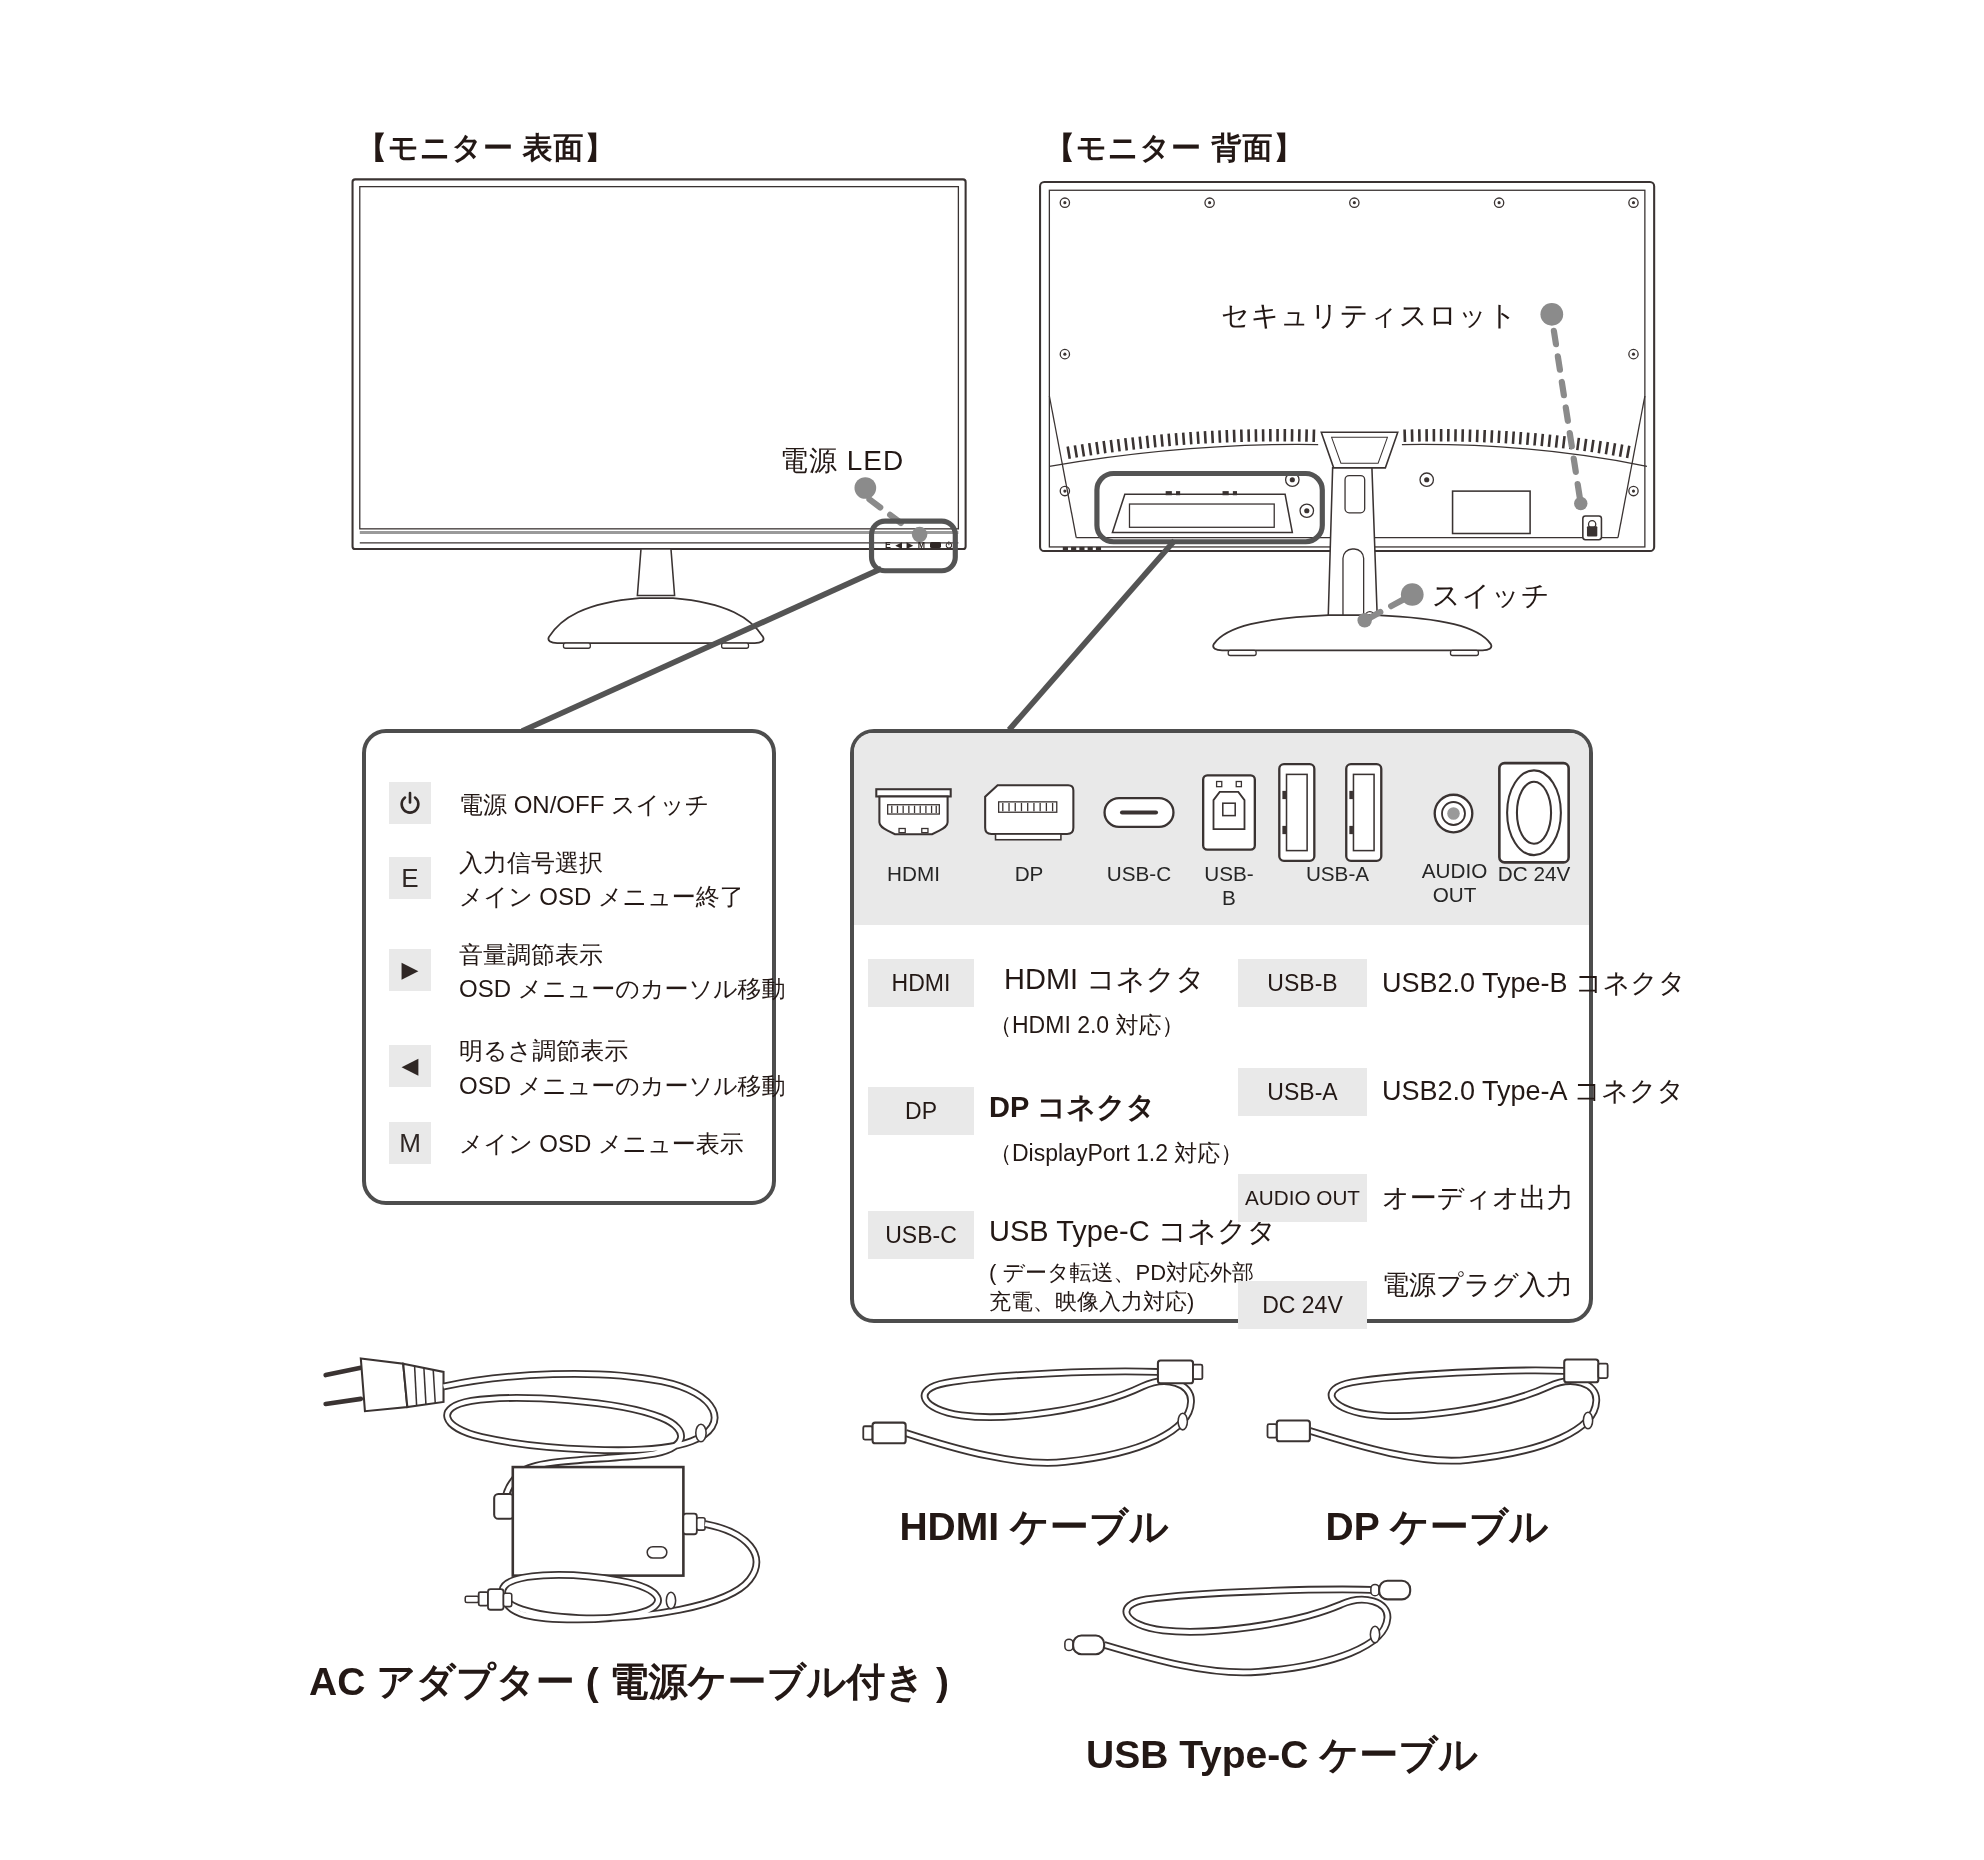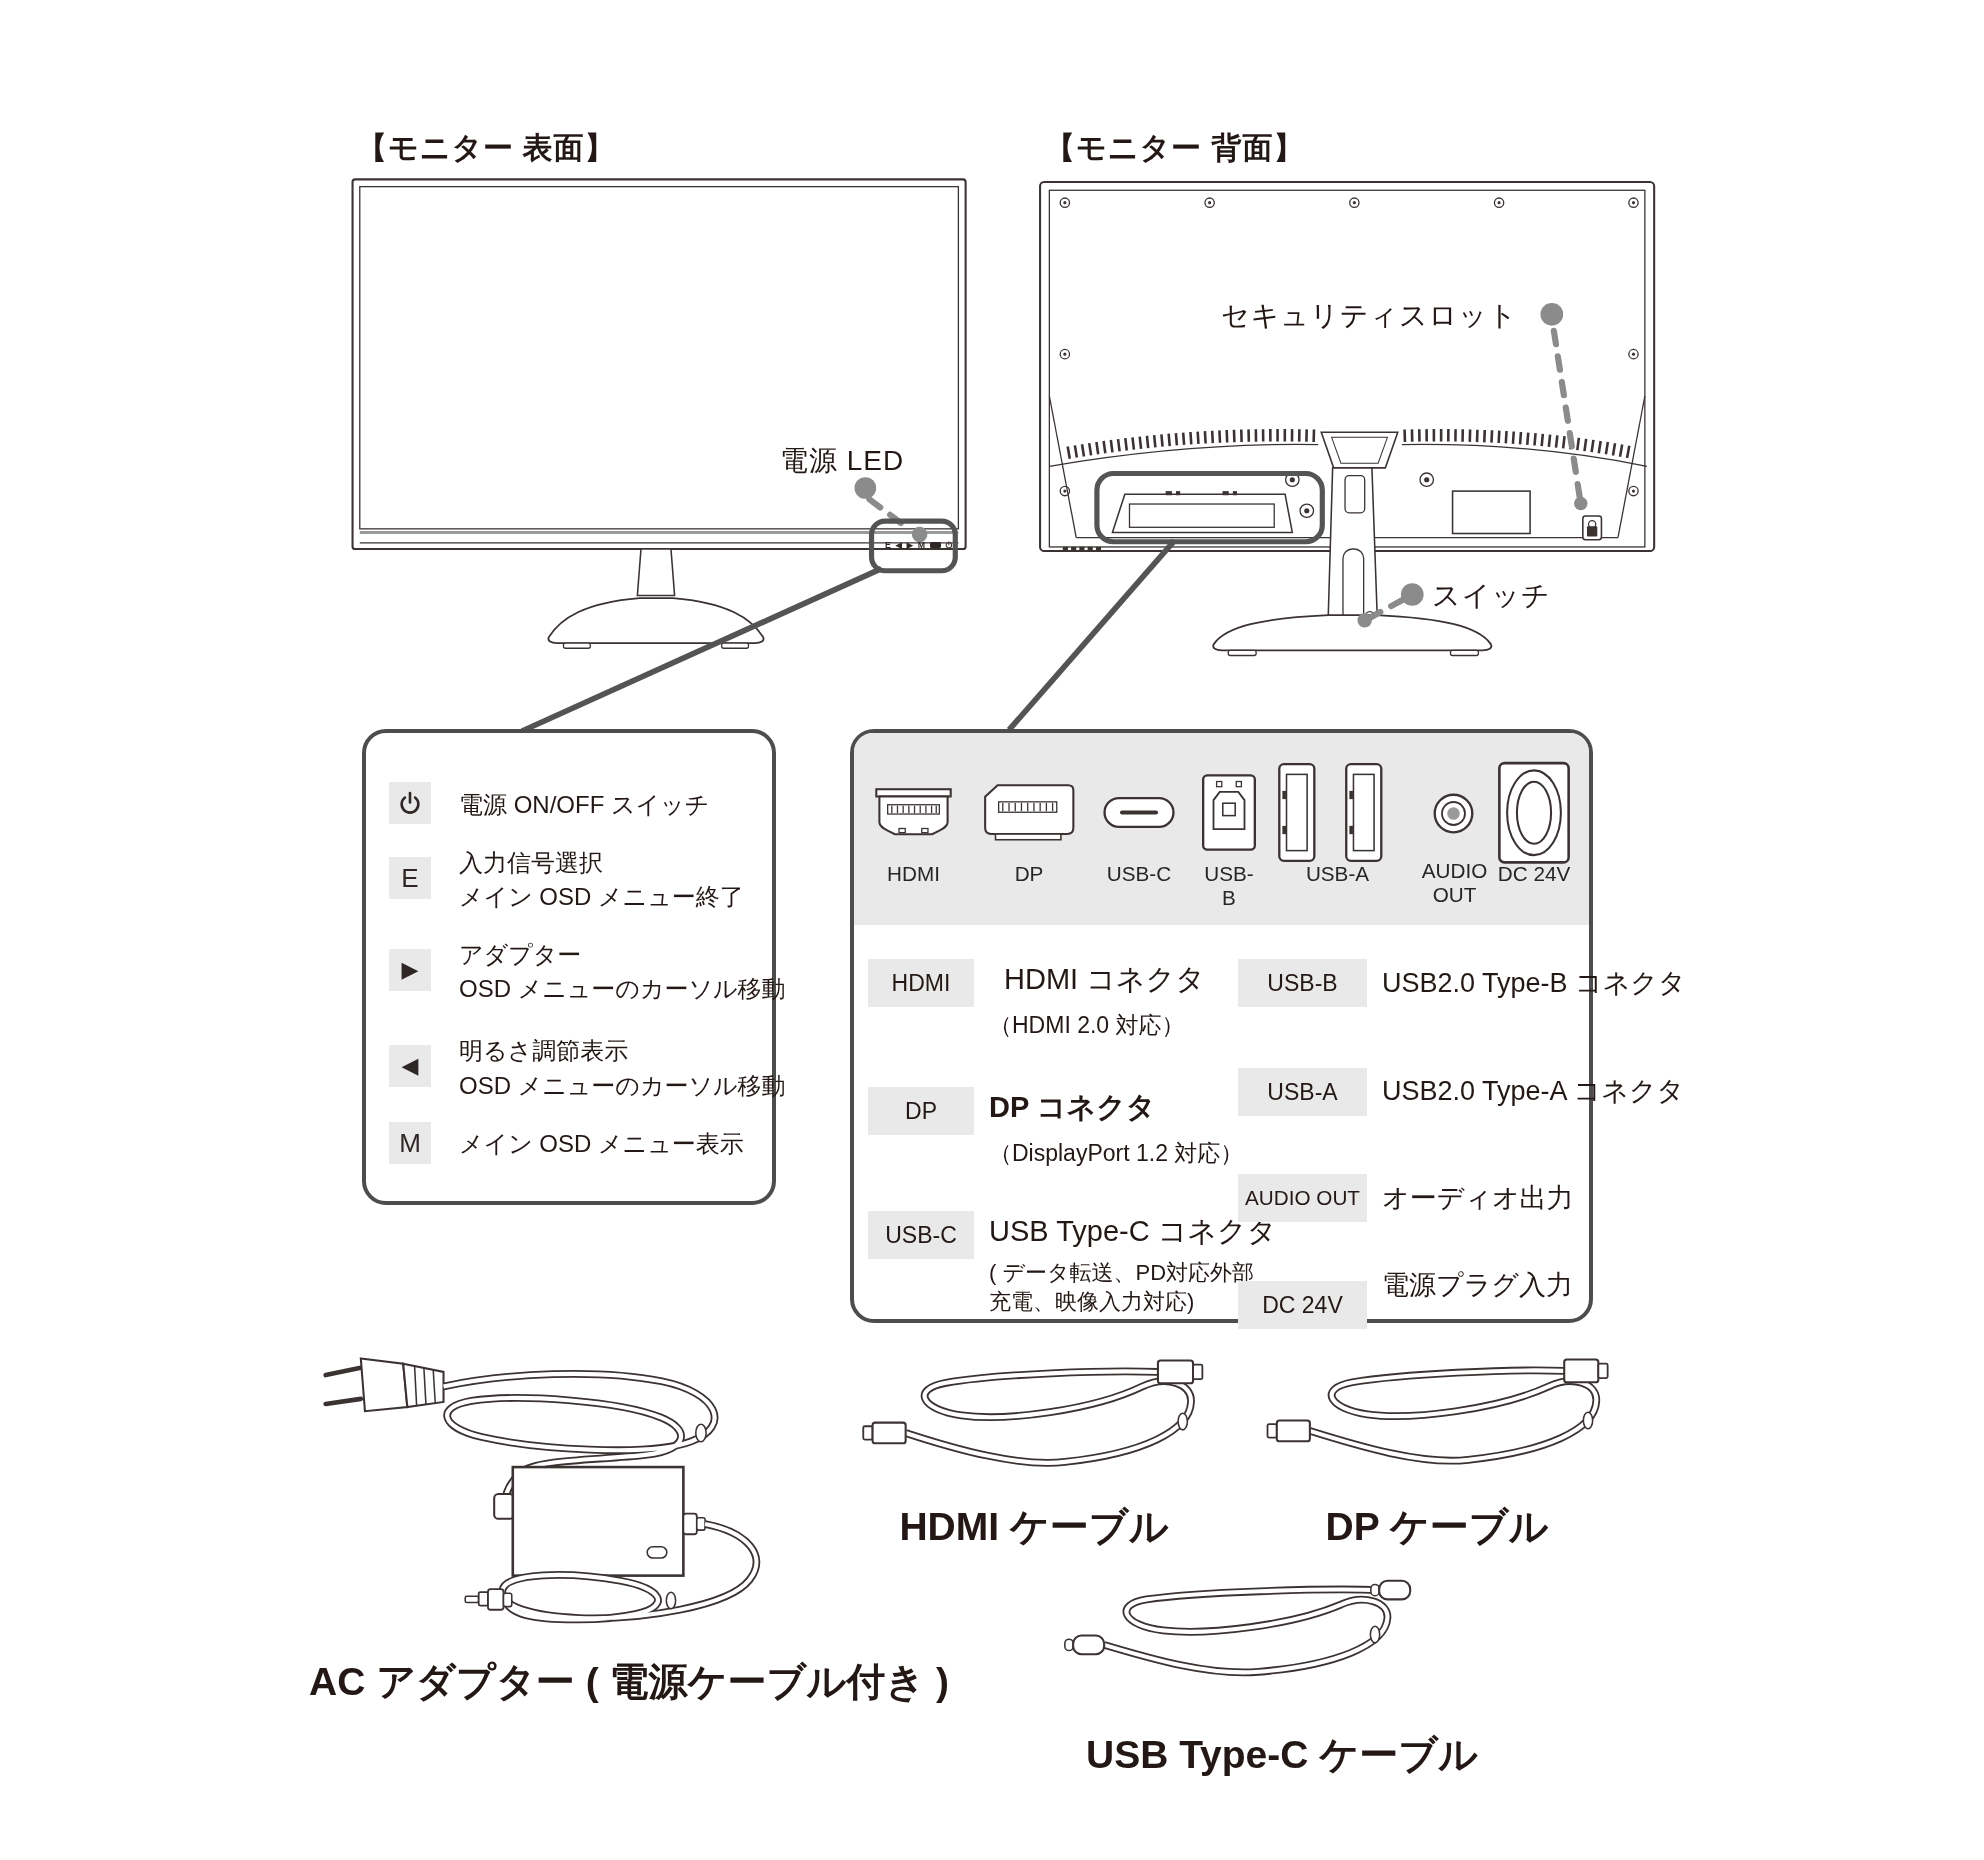--- a/index.html
+++ b/index.html
@@ -252,21 +252,21 @@
       <line x1="23" y1="4" x2="23" y2="22" stroke="#2f2725" stroke-width="5" stroke-linecap="round"></line>
     </svg>
   </div>
   <div class="legend-line" style="left:93px; top:57px;">電源 ON/OFF スイッチ</div>
 
   <div class="icon-chip" style="left:23px; top:124px; font-size:26px;">E</div>
   <div class="legend-line" style="left:93px; top:115px;">入力信号選択</div>
   <div class="legend-line" style="left:93px; top:149px;">メイン OSD メニュー終了</div>
 
   <div class="icon-chip" style="left:23px; top:216px; font-size:22px;">▶</div>
-  <div class="legend-line" style="left:93px; top:207px;">アダプター</div>
+  <div class="legend-line" style="left:93px; top:207px;">音量調節表示</div>
   <div class="legend-line" style="left:93px; top:241px;">OSD メニューのカーソル移動</div>
 
   <div class="icon-chip" style="left:23px; top:312px; font-size:22px;">◀</div>
   <div class="legend-line" style="left:93px; top:303px;">明るさ調節表示</div>
   <div class="legend-line" style="left:93px; top:338px;">OSD メニューのカーソル移動</div>
 
   <div class="icon-chip" style="left:23px; top:389px; font-size:26px;">M</div>
   <div class="legend-line" style="left:93px; top:396px;">メイン OSD メニュー表示</div>
 </div>
 

